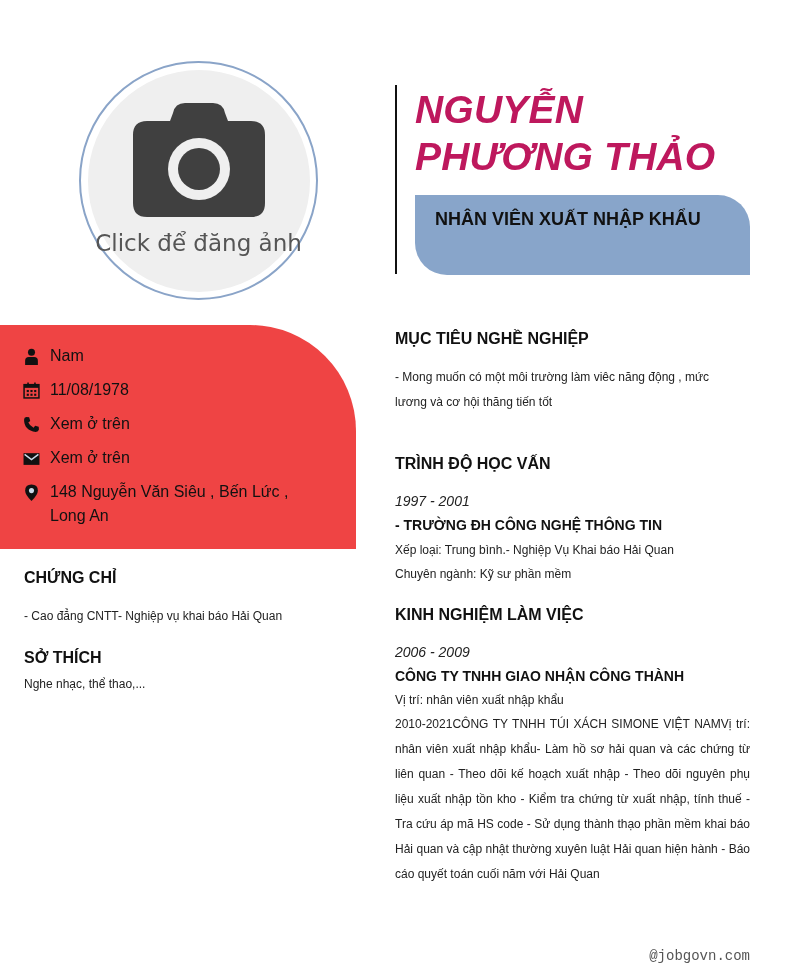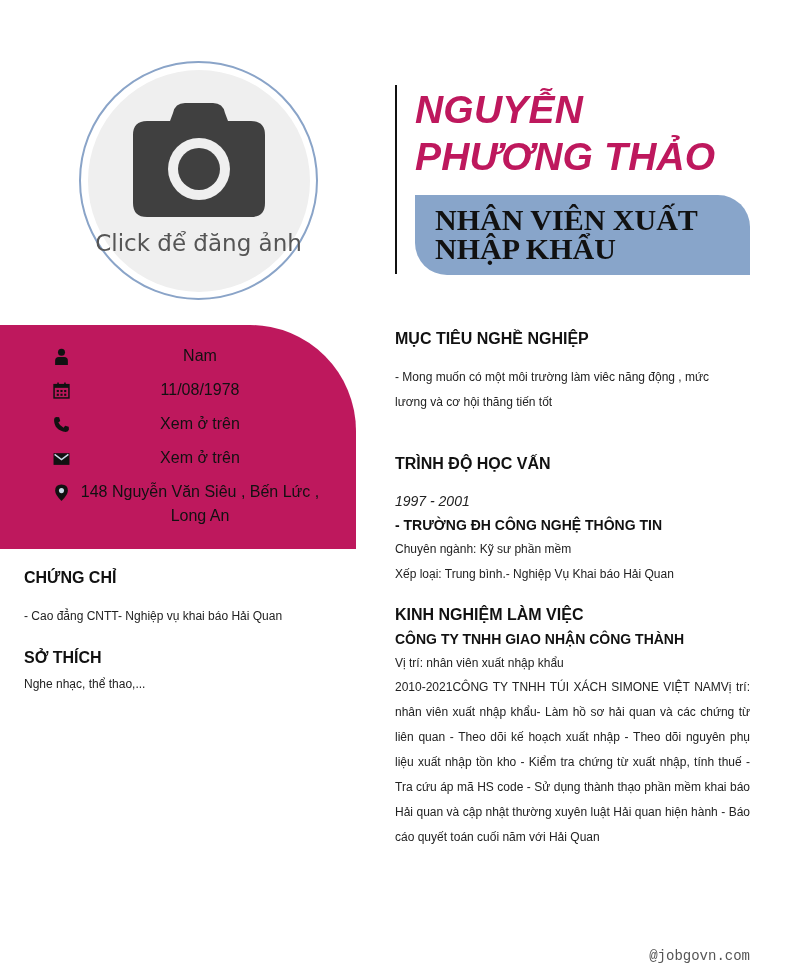--- a/index.html
+++ b/index.html
@@ -28,30 +28,29 @@
     position: absolute; left: 415px; top: 86px; width: 345px;
     font-family: "Liberation Sans", sans-serif; font-weight: 700; font-size: 39px;
     line-height: 47px; color: #be185d; letter-spacing: 0.2px; font-style: italic;
   }
   .job-box {
     position: absolute; left: 415px; top: 195px; width: 335px; height: 80px;
     background: #88A5CA; border-radius: 0 32px 0 32px;
     padding: 10px 20px 0 20px;
   }
   .job-title {
-    font-family: Liberation Serif, serif; font-weight: 700; font-size: 30px;
+    font-family: Liberation Sans, sans-serif; font-weight: 700; font-size: 18px;
     line-height: 29px; color: #111;
   }
 
   
   .contact {
     position: absolute; left: 0; top: 325px; width: 356px; height: 224px;
-    background: #be185d; border-radius: 0 106px 0 0;
-    padding: 19px 0 0 50px;
-    text-align: center;
+    background: #ef4444; border-radius: 0 106px 0 0;
+    padding: 19px 0 0 20px;
   }
   .contact-row { display: flex; align-items: flex-start; margin-bottom: 10px; }
   .contact-icon { width: 30px; height: 24px; display: flex; align-items: center; padding-left: 3px; flex-shrink: 0; }
   .contact-icon svg { width: 17px; height: 17px; }
   .contact-text { font-size: 16px; line-height: 24px; color: #111; width: 240px; }
 
   
   .left-section { position: absolute; left: 24px; width: 310px; }
   .section-title {
     font-weight: 700; font-size: 16px; color: #111; line-height: 24px;
@@ -158,24 +157,25 @@
 
 <div class="right-section" style="top:327px;">
   <div class="section-title">MỤC TIÊU NGHỀ NGHIỆP</div>
   <div class="section-text" style="margin-top:14px; line-height:25px; width:340px;">- Mong muốn có một môi trường làm viêc năng động , mức lương và cơ hội thăng tiến tốt</div>
 </div>
 
 <div class="right-section" style="top:452px;">
   <div class="section-title">TRÌNH ĐỘ HỌC VẤN</div>
   <div class="period" style="margin-top:13px;">1997 - 2001</div>
   <div class="org">- TRƯỜNG ĐH CÔNG NGHỆ THÔNG TIN</div>
+  <div class="section-text" style="margin-top:1px;">Xếp loại: Trung bình.- Nghiệp Vụ Khai báo Hải Quan</div>
   <div class="section-text">Chuyên ngành: Kỹ sư phần mềm</div>
-  <div class="section-text" style="margin-top:1px;">Xếp loại: Trung bình.- Nghiệp Vụ Khai báo Hải Quan</div>
 </div>
 
 <div class="right-section" style="top:603px;">
   <div class="section-title">KINH NGHIỆM LÀM VIỆC</div>
+  <div class="period" style="margin-top:13px;">2006 - 2009</div>
   <div class="org">CÔNG TY TNHH GIAO NHẬN CÔNG THÀNH</div>
   <div class="section-text">Vị trí: nhân viên xuất nhập khẩu</div>
   <div class="section-text justify">2010-2021CÔNG TY TNHH TÚI XÁCH SIMONE VIỆT NAMVị trí: nhân viên xuất nhập khẩu- Làm hồ sơ hải quan và các chứng từ liên quan - Theo dõi kế hoạch xuất nhập - Theo dõi nguyên phụ liệu xuất nhập tồn kho - Kiểm tra chứng từ xuất nhập, tính thuế - Tra cứu áp mã HS code - Sử dụng thành thạo phần mềm khai báo Hải quan và cập nhật thường xuyên luật Hải quan hiện hành - Báo cáo quyết toán cuối năm với Hải Quan</div>
 </div>
 
 <div class="footer">@jobgovn.com</div>
 
 </body></html>

